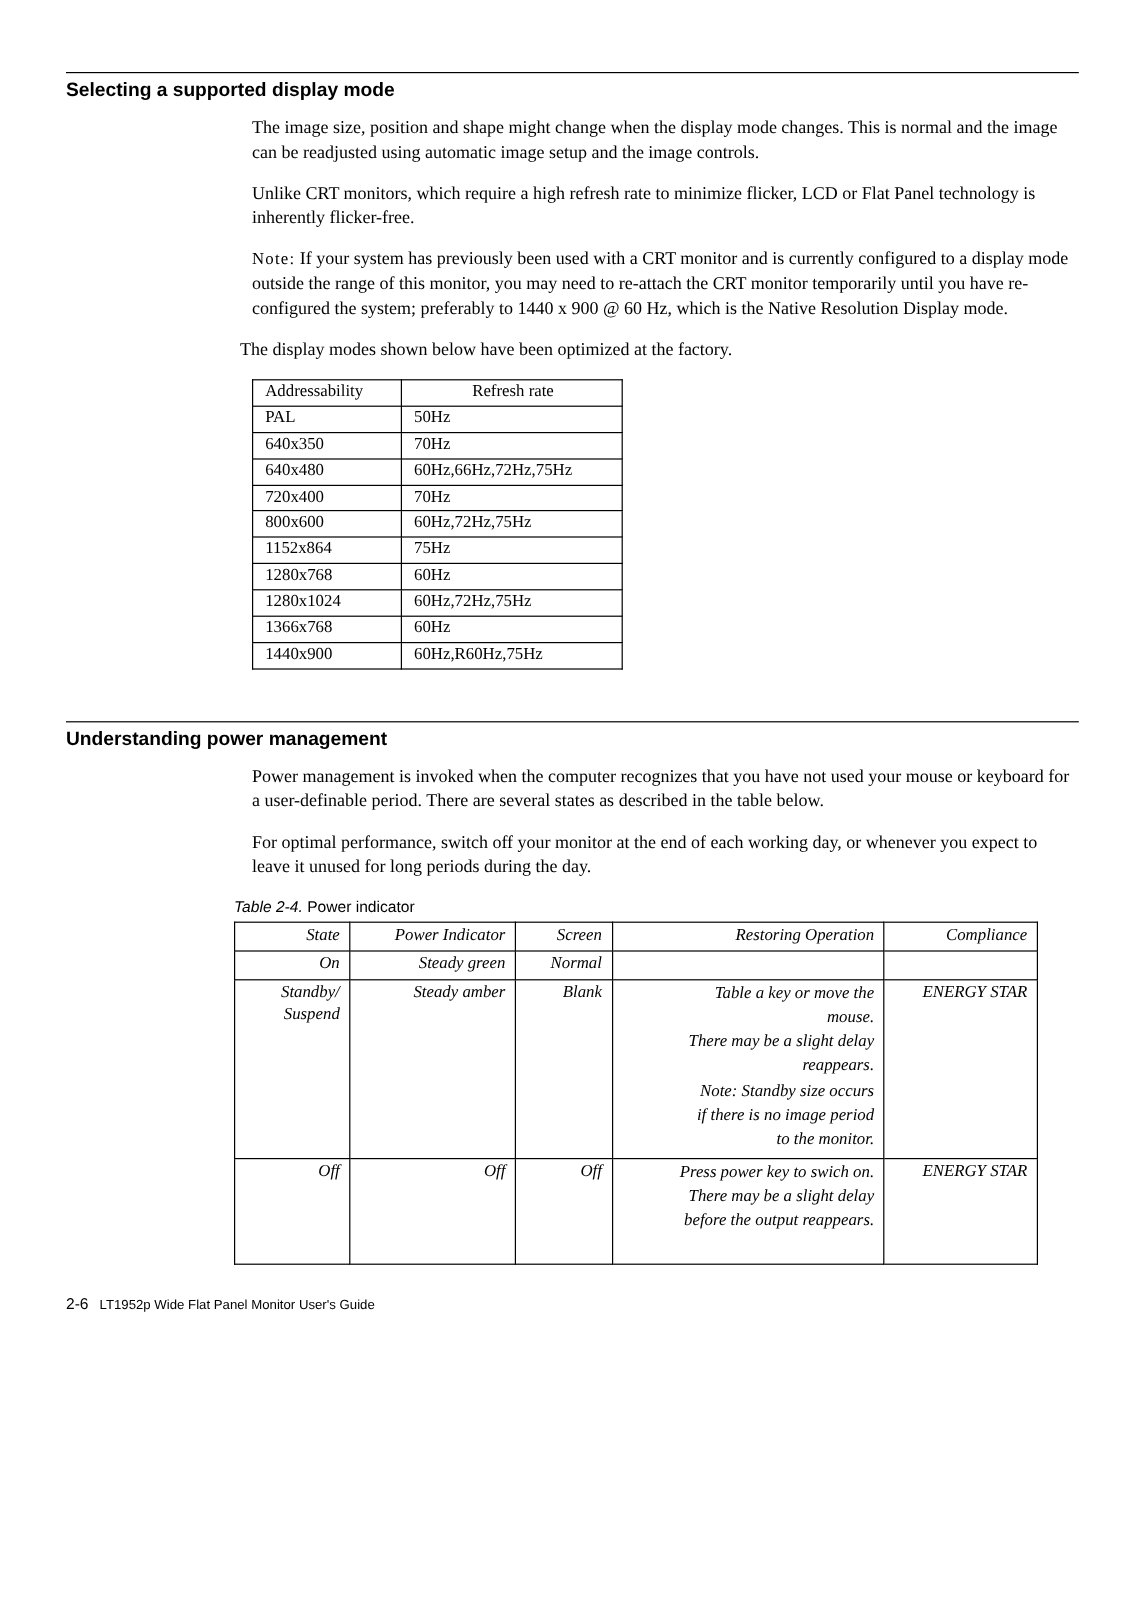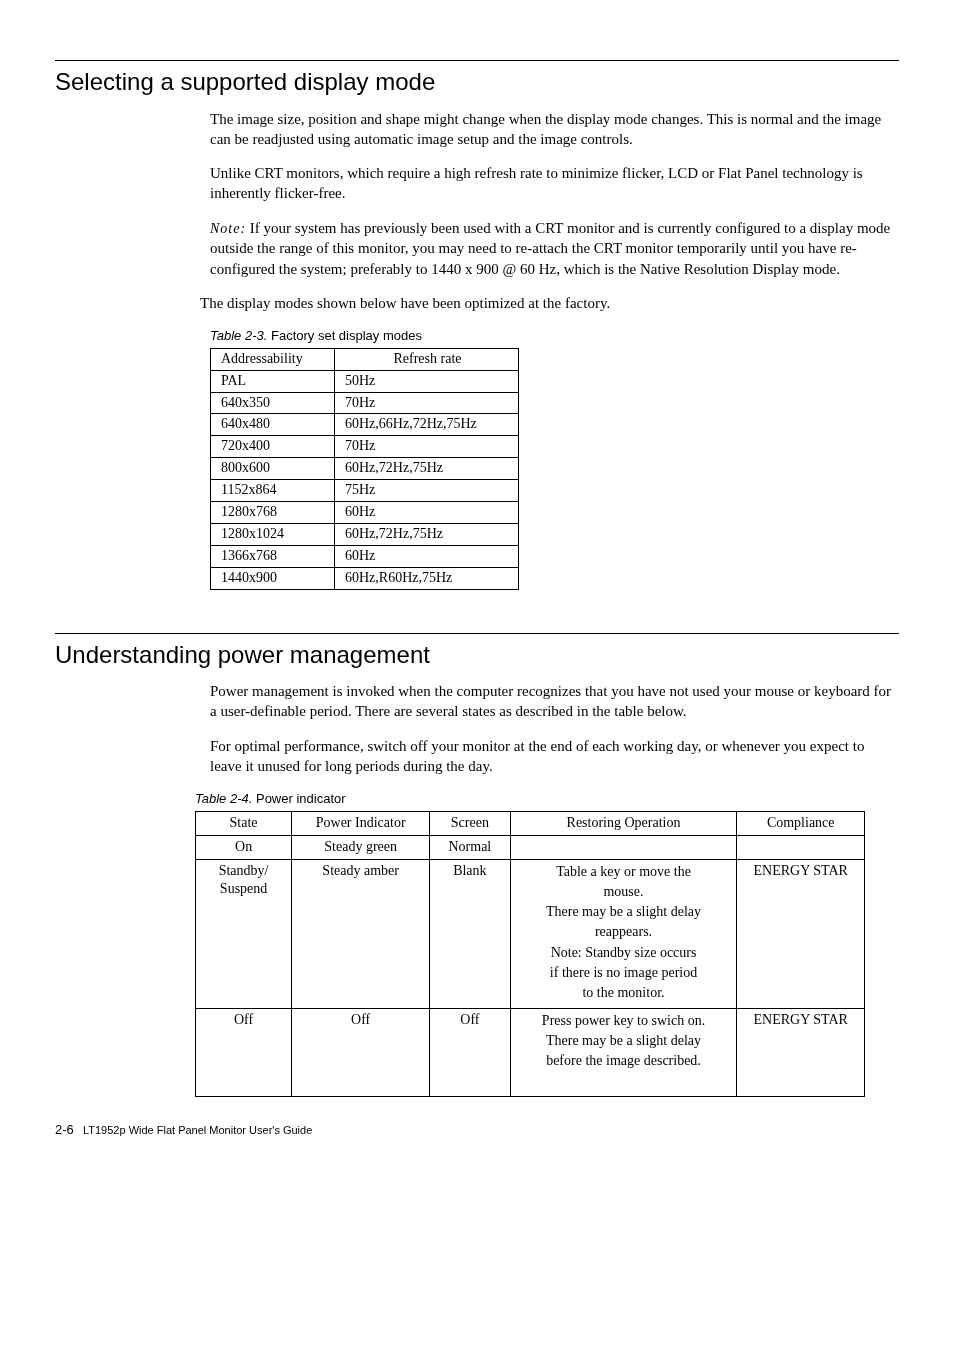--- a/index.html
+++ b/index.html
@@ -12,38 +12,37 @@
     line-height: 1.4;
     width: 954px;
     box-sizing: border-box;
   }
   .heading-rule {
     border-top: 1px solid #000;
     margin-bottom: 4px;
   }
   h2 {
     font-family: Arial, sans-serif;
-    font-weight: normal;
-    font-size: 24px;
+    font-weight: bold;
+    font-size: 16px;
     margin: 0 0 10px 0;
   }
   .content {
     margin-left: 155px;
     font-family: Georgia, "Times New Roman", serif;
     font-size: 15px;
     line-height: 1.35;
   }
   .content p {
     margin: 0 0 14px 0;
   }
   .note-label {
     font-family: Georgia, serif;
     letter-spacing: 1px;
     font-size: 14px;
-    font-style: italic;
   }
   .table-caption {
     font-family: Arial, sans-serif;
     font-style: italic;
     font-size: 13px;
     margin: 2px 0 3px 0;
   }
   .table-caption .caption-text {
     font-style: normal;
   }
@@ -74,23 +73,24 @@
   }
   table.wide-table {
     border-collapse: collapse;
     font-family: Georgia, "Times New Roman", serif;
     font-size: 14px;
     width: 670px;
   }
   table.wide-table th, table.wide-table td {
     border: 1px solid #000;
     padding: 2px 8px;
-    text-align: center;
+    text-align: right;
     vertical-align: top;
     font-weight: normal;
+    font-style: italic;
   }
   .section-gap {
     height: 35px;
   }
   .restore-cell {
     line-height: 1.45;
     padding-bottom: 4px !important;
   }
   .footer {
     font-family: Arial, sans-serif;
@@ -104,21 +104,20 @@
 </head>
 <body>
 
 <div class="heading-rule"></div>
 <h2>Selecting a supported display mode</h2>
 <div class="content">
   <p>The image size, position and shape might change when the display mode changes. This is normal and the image can be readjusted using automatic image setup and the image controls.</p>
   <p>Unlike CRT monitors, which require a high refresh rate to minimize flicker, LCD or Flat Panel technology is inherently flicker-free.</p>
   <p><span class="note-label">Note:</span><span> If your system has previously been used with a CRT monitor and is currently configured to a display mode outside the range of this monitor, you may need to re-attach the CRT monitor temporarily until you have re-configured the system; preferably to 1440 x 900 @ 60 Hz, which is the Native Resolution Display mode.</span></p>
   <p style="margin-left:-10px;">The display modes shown below have been optimized at the factory.</p>
-  <div class="table-caption"><span>Table 2-3.</span><span class="caption-text"> Factory set display modes</span></div>
   <table class="small-table">
     <tbody>
         <tr>
       <th>Addressability</th>
       <th class="center">Refresh rate</th>
     </tr>
     </tbody>
       <tbody id="modes-body">
         <tr>
           <td>PAL</td>
@@ -206,21 +205,21 @@
       </td>
       <td>ENERGY STAR</td>
     </tr>
     <tr>
       <td>Off</td>
       <td>Off</td>
       <td>Off</td>
       <td class="restore-cell">
         <span>Press power key to swich on.</span><br>
         <span>There may be a slight delay</span><br>
-        <span>before the image described.</span><br>&nbsp;
+        <span>before the output reappears.</span><br>&nbsp;
       </td>
       <td>ENERGY STAR</td>
     </tr>
   </tbody>
     </table>
 </div>
 
 <div class="footer">
   <span class="pagenum">2-6</span>&nbsp;&nbsp;&nbsp;<span>LT1952p Wide Flat Panel Monitor User's Guide</span>
 </div>

